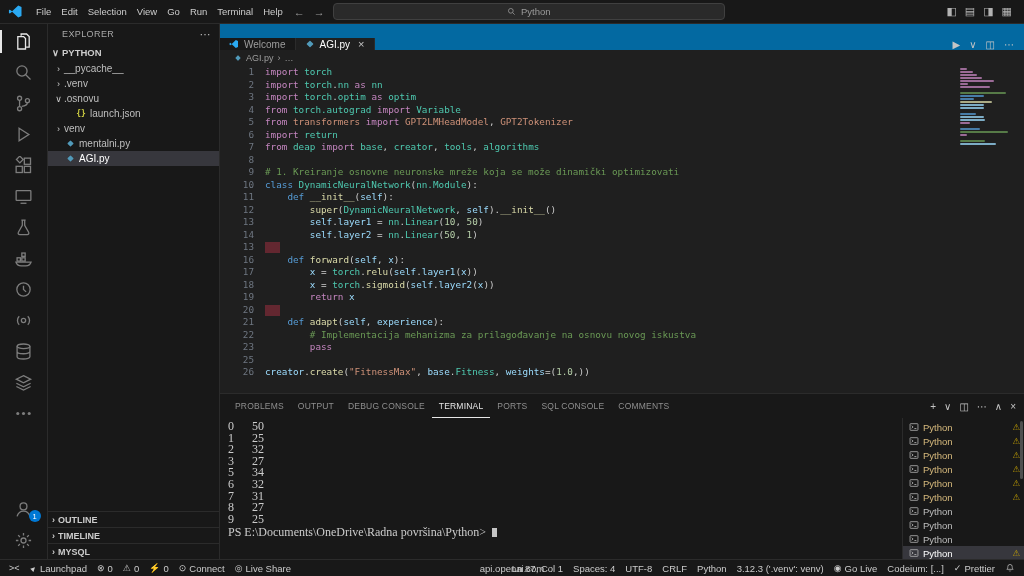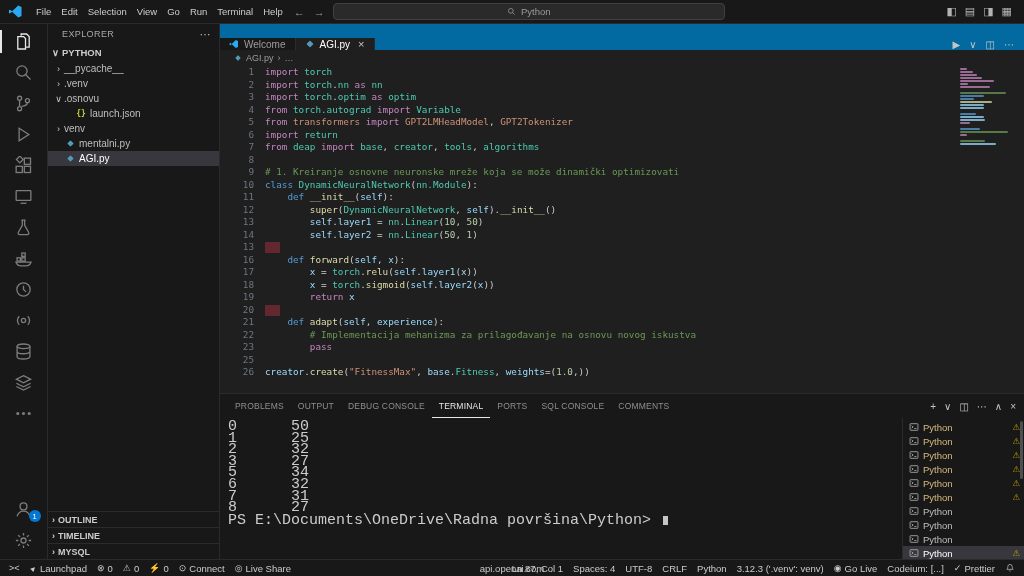--- a/index.html
+++ b/index.html
@@ -61,21 +61,21 @@
 .minimap{position:absolute;top:3px;right:12px;width:52px;display:flex;flex-direction:column}
 .mm-bar{height:2px;margin-bottom:1px;opacity:.75;border-radius:1px}
 
 .panel{height:166px;flex:0 0 166px;background:#181818;border-top:1px solid #2b2b2b;display:flex;flex-direction:column}
 .panel-header{height:24px;flex:0 0 24px;display:flex;align-items:stretch;padding:0 8px}
 .panel-tabs{display:flex}
 .panel-tab{display:flex;align-items:center;padding:0 7px;font-size:8.5px;color:#8f8f8f;letter-spacing:.2px;border-bottom:1px solid transparent}
 .panel-tab.active{color:#e7e7e7;border-bottom-color:#e7e7e7}
 .panel-actions{margin-left:auto;display:flex;gap:8px;color:#c5c5c5;font-size:10px;align-items:center}
 .panel-body{flex:1;display:flex;min-height:0}
-.terminal{flex:1;padding:3px 0 0 8px;font-family:Liberation Mono, monospace;font-size:15px;color:#ccc;overflow:hidden}
+.terminal{flex:1;padding:3px 0 0 8px;font-family:Liberation Serif, serif;font-size:12px;color:#ccc;overflow:hidden}
 .t-line{height:11.6px;line-height:11.6px;white-space:pre}
 .prompt-line{height:12px;line-height:12px;white-space:pre;display:flex;align-items:center;margin-top:1px}
 .cursor{display:inline-block;width:5px;height:9px;background:#c5c5c5;margin-left:3px}
 .term-list{width:122px;flex:0 0 122px;border-left:1px solid #2b2b2b;padding-top:2px;position:relative;overflow:hidden}
 .term-row{height:14px;display:flex;align-items:center;gap:4px;padding:0 4px 0 6px;font-size:9.5px;color:#bfbfbf}
 .term-row.warn .term-label{color:#d7ba7d}
 .term-row.sel{background:#37373d}
 .term-row.sel .term-label{color:#fff}
 .term-ico svg{width:10px;height:10px;display:block;fill:none;stroke:currentColor;stroke-width:1.2}
 .term-warn{margin-left:auto;color:#cca700;font-size:8.5px}
@@ -418,20 +418,21 @@
           <div class="terminal">
             <div>
                 <div class="t-line">0      50</div>
                 <div class="t-line">1      25</div>
                 <div class="t-line">2      32</div>
                 <div class="t-line">3      27</div>
                 <div class="t-line">5      34</div>
                 <div class="t-line">6      32</div>
                 <div class="t-line">7      31</div>
                 <div class="t-line">8      27</div>
+                <div class="t-line">9      25</div>
               </div>
             <div class="prompt-line"><span>PS E:\Documents\OneDrive\Radna površina\Python&gt; </span><span class="cursor"></span></div>
           </div>
           <div class="term-list">
             <div class="term-scroll"></div>
           <div class="term-row warn">
                 <span class="term-ico">
                   <svg viewBox="0 0 16 16">
                     <rect x="1.7" y="2.7" width="12.6" height="10.6" rx="1"></rect>
                     <path d="M4.2 6l2.4 2-2.4 2M8.6 10.4h3.2"></path>

